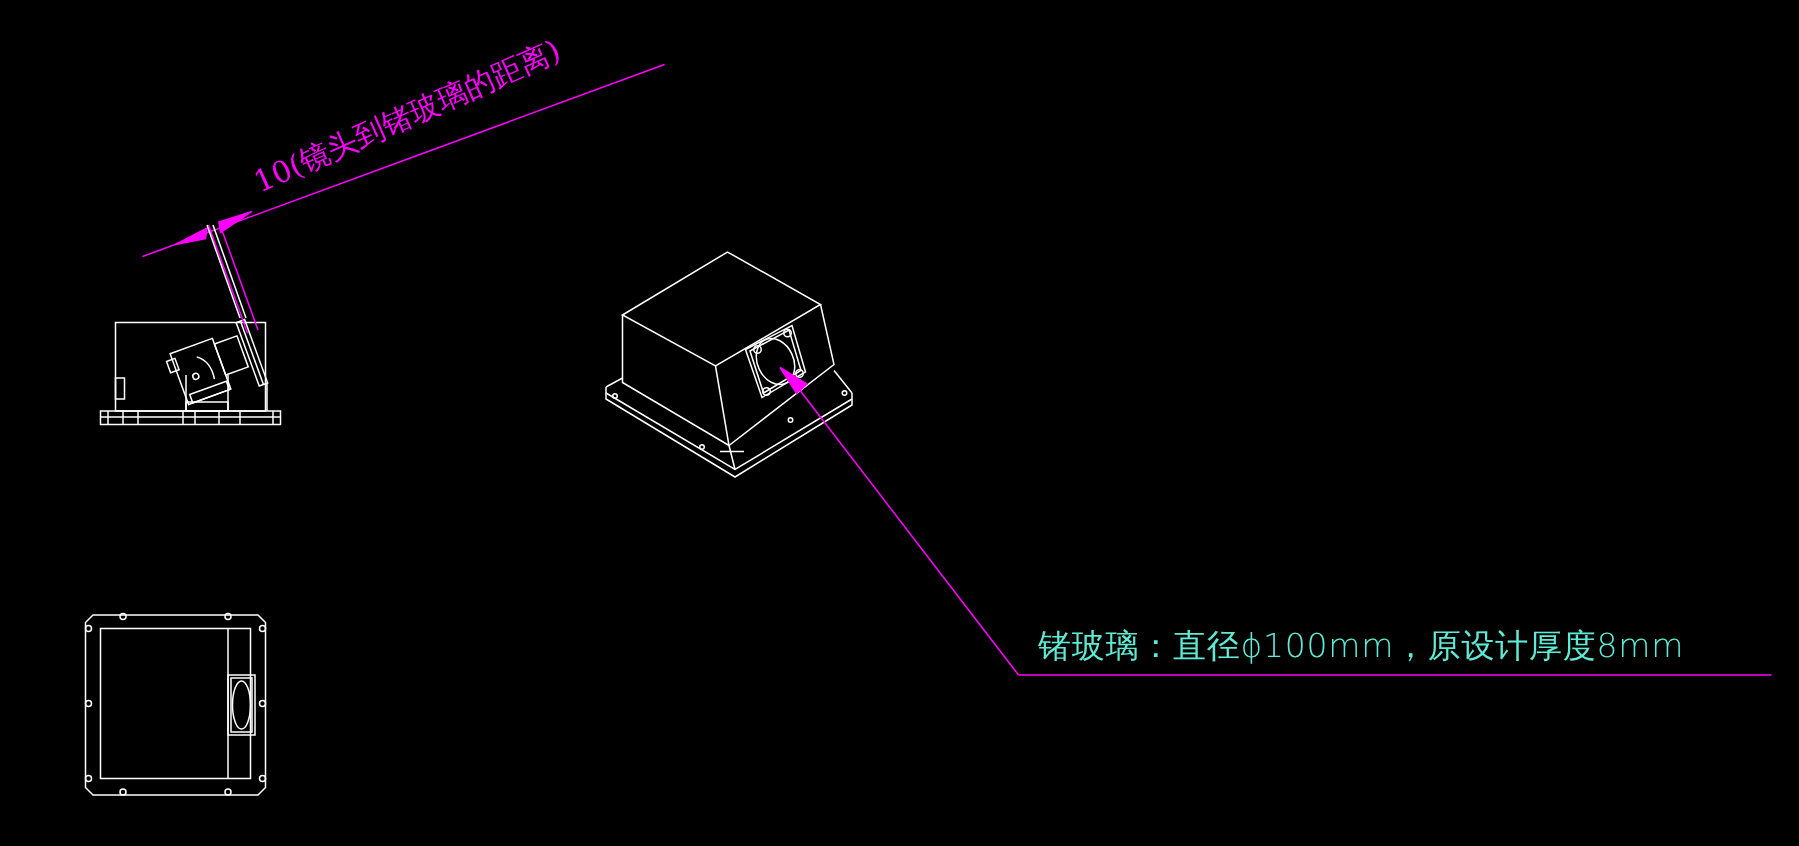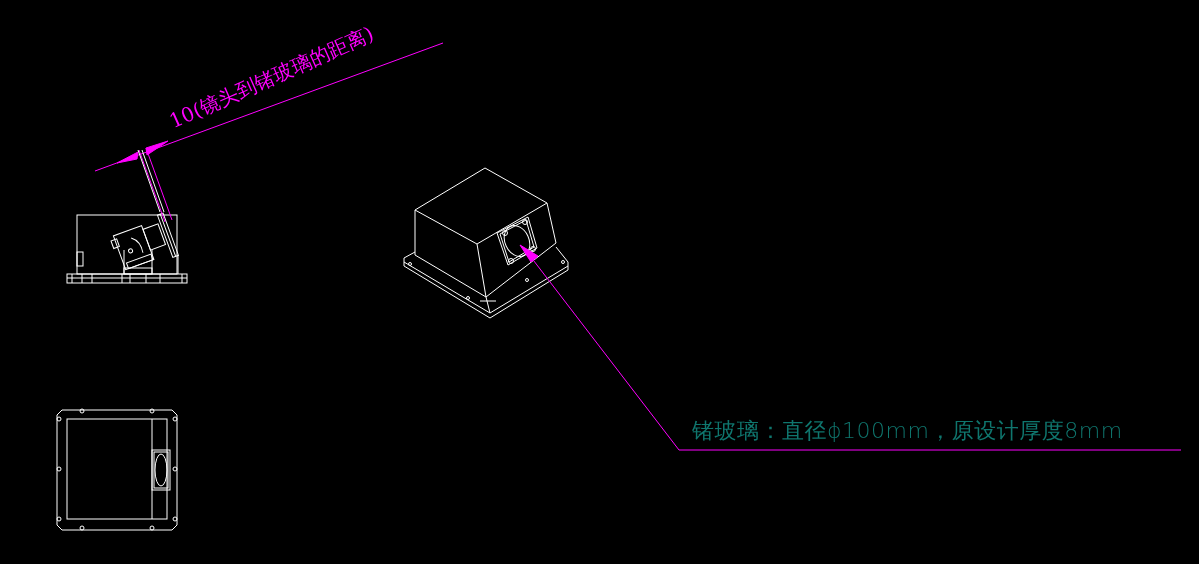--- a/index.html
+++ b/index.html
@@ -5,21 +5,21 @@
     html, body { margin: 0; padding: 0; background: #000; }
     body { width: 1199px; height: 564px; position: relative; overflow: hidden; font-family: "DejaVu Sans", sans-serif; }
     svg.canvas { position: absolute; left: 0; top: 0; }
     .label { position: absolute; white-space: nowrap; }
     .dim-text {
       left: 176px; top: 108px; color: #ff00ff; font-size: 20px;
       transform-origin: 0 100%; transform: rotate(-24deg);
       font-family: "DejaVu Serif", serif;
     }
     .note-text {
-      left: 692px; top: 416px; color: #0f766e; font-size: 22px; letter-spacing: 0.5px;
+      left: 692px; top: 416px; color: #5eead4; font-size: 22px; letter-spacing: 0.5px;
       font-family: "DejaVu Sans", sans-serif; font-weight: 200;
     }
   </style>
 </head>
 <body>
 
 <svg class="canvas" width="1199" height="564" viewBox="0 0 1199 564" xmlns="http://www.w3.org/2000/svg">
 
   <g stroke="#fff" stroke-width="1" fill="none">
 

